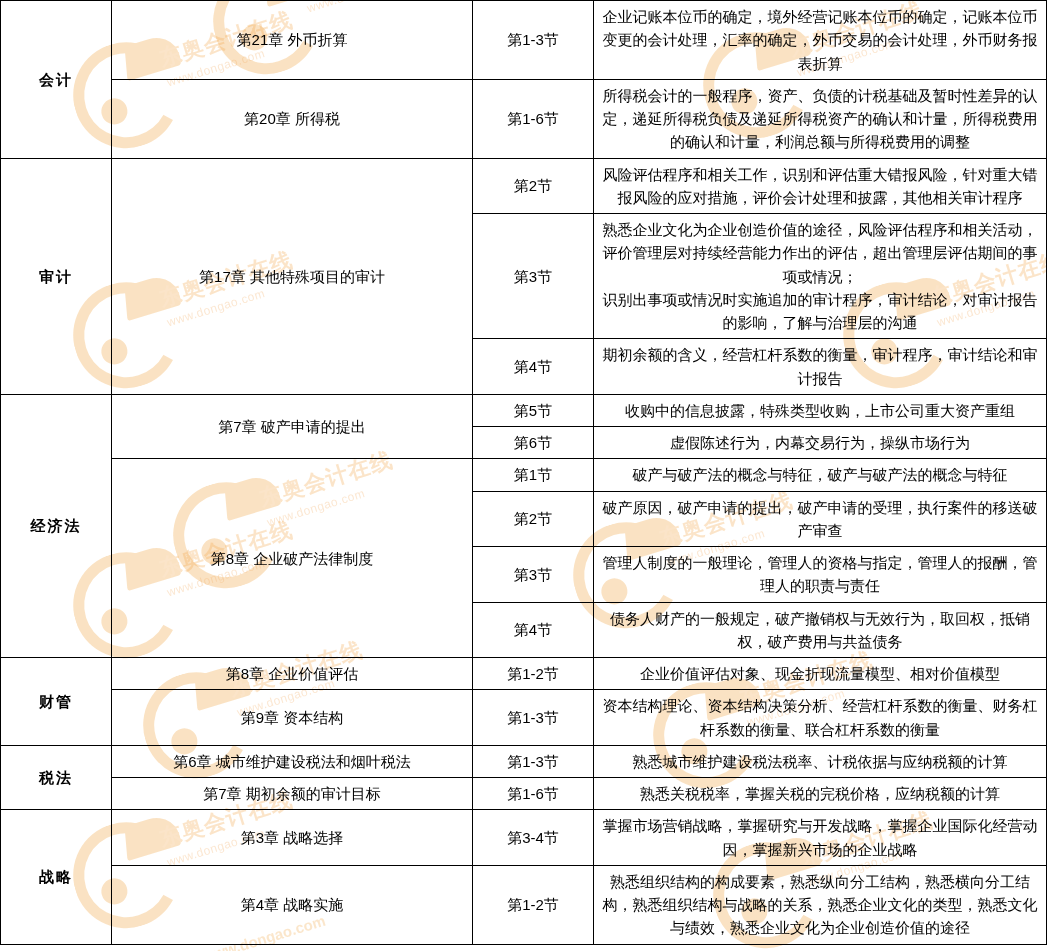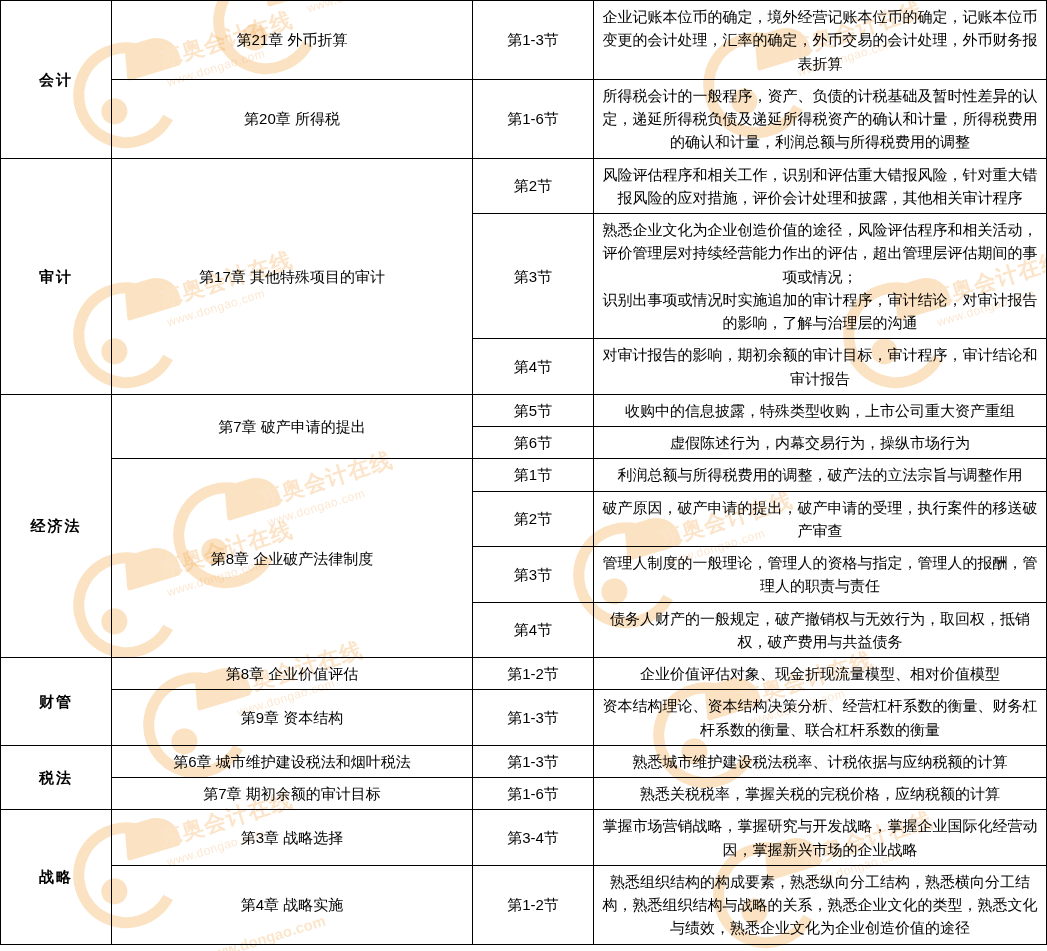--- a/index.html
+++ b/index.html
@@ -240,37 +240,37 @@
         <td class="section">第2节</td>
         <td class="content">风险评估程序和相关工作，识别和评估重大错报风险，针对重大错报风险的应对措施，评价会计处理和披露，其他相关审计程序</td>
       </tr>
       <tr>
         <td class="section">第3节</td>
         <td class="content" style="white-space:pre-line;">熟悉企业文化为企业创造价值的途径，风险评估程序和相关活动，评价管理层对持续经营能力作出的评估，超出管理层评估期间的事项或情况；
 识别出事项或情况时实施追加的审计程序，审计结论，对审计报告的影响，了解与治理层的沟通</td>
       </tr>
       <tr>
         <td class="section">第4节</td>
-        <td class="content">对审计报告的影响，期初余额的审计目标，审计程序，审计结论和审计报告</td>
+        <td class="content">期初余额的含义，经营杠杆系数的衡量，审计程序，审计结论和审计报告</td>
       </tr>
 
       <tr>
         <td class="subject" rowspan="6">经济法</td>
         <td class="chapter" rowspan="2">第7章 破产申请的提出</td>
         <td class="section">第5节</td>
         <td class="content">收购中的信息披露，特殊类型收购，上市公司重大资产重组</td>
       </tr>
       <tr>
         <td class="section">第6节</td>
         <td class="content">虚假陈述行为，内幕交易行为，操纵市场行为</td>
       </tr>
       <tr>
         <td class="chapter" rowspan="4">第8章 企业破产法律制度</td>
         <td class="section">第1节</td>
-        <td class="content">利润总额与所得税费用的调整，破产法的立法宗旨与调整作用</td>
+        <td class="content">破产与破产法的概念与特征，破产与破产法的概念与特征</td>
       </tr>
       <tr>
         <td class="section">第2节</td>
         <td class="content">破产原因，破产申请的提出，破产申请的受理，执行案件的移送破产审查</td>
       </tr>
       <tr>
         <td class="section">第3节</td>
         <td class="content">管理人制度的一般理论，管理人的资格与指定，管理人的报酬，管理人的职责与责任</td>
       </tr>
       <tr>

